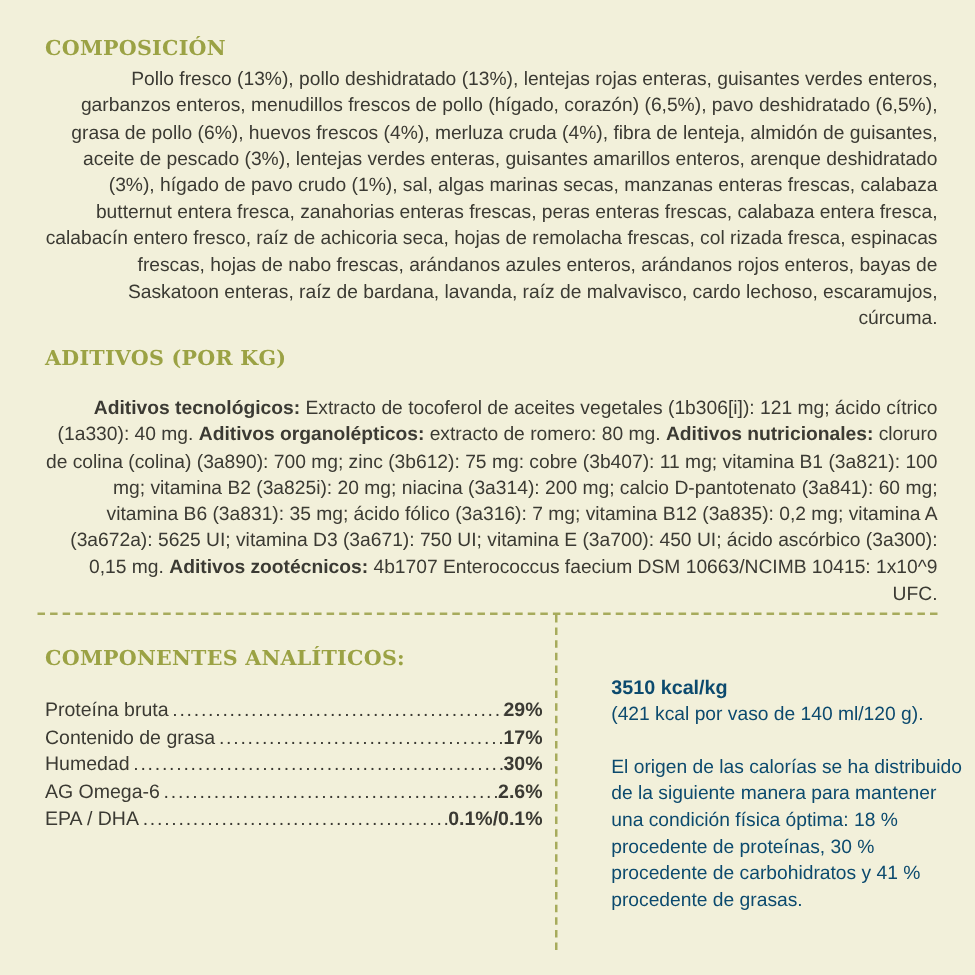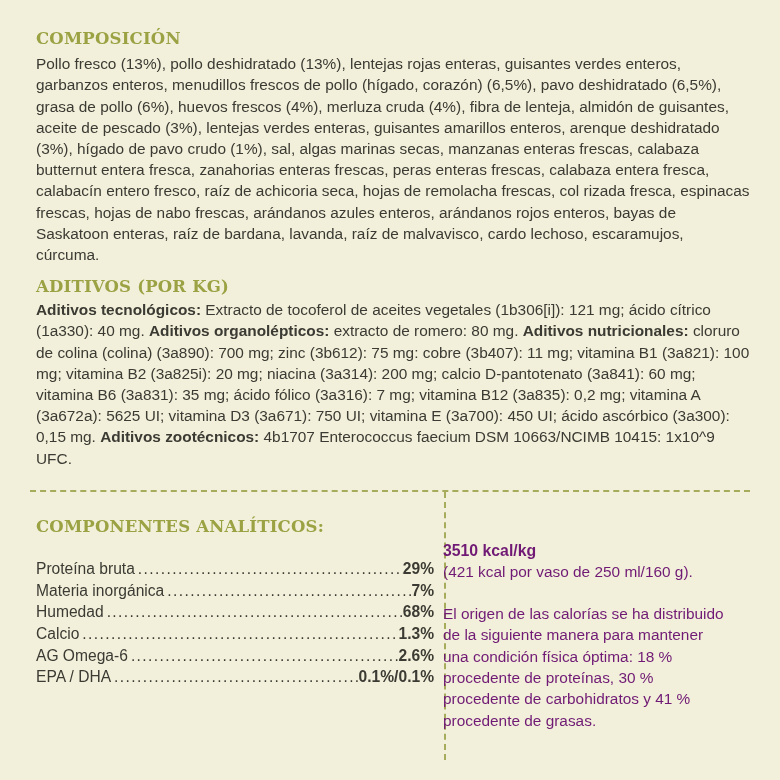--- a/index.html
+++ b/index.html
@@ -30,42 +30,42 @@
     font-size: 16.5px;
     letter-spacing: 0.2px;
     line-height: 1.1;
   }
 
   
   .body-copy {
     font-size: 15.4px;
     line-height: 21.2px;
     color: #3b3a33;
-    text-align: left;
+    text-align: right;
   }
   .body-copy b {
     font-weight: bold;
   }
 
   
   .block-composicion {
     position: absolute;
     left: 36px;
     top: 30px;
     width: 714px;
   }
   .block-composicion .section-heading { margin-bottom: 5px; }
 
   .block-aditivos {
     position: absolute;
     left: 36px;
     top: 278px;
     width: 714px;
   }
-  .block-aditivos .section-heading { margin-bottom: 3px; }
+  .block-aditivos .section-heading { margin-bottom: 20px; }
 
   
   .rule-horizontal {
     position: absolute;
     left: 30px;
     top: 490px;
     width: 720px;
     height: 0;
     border-top: 2px dashed #a7ab5c;
   }
@@ -105,26 +105,26 @@
   }
   .analytic-dots::after {
     content: "........................................................................"
              "........................................................................";
   }
   .analytic-value { flex: 0 0 auto; padding-left: 0px; font-weight: bold; }
 
   
   .block-energia {
     position: absolute;
-    left: 443px;
+    left: 489px;
     top: 540px;
     width: 288px;
     font-size: 15.4px;
     line-height: 21.4px;
-    color: #701a75;
+    color: #0c4a6e;
   }
   .kcal-main {
     font-weight: bold;
     font-size: 15.8px;
     display: block;
   }
   .kcal-sub { display: block; }
   .kcal-paragraph { margin-top: 20px; display: block; }
 </style>
 </head>
@@ -147,46 +147,41 @@
 
   <div class="block-analiticos">
     <div class="section-heading">COMPONENTES ANALÍTICOS:</div>
     <div id="analytic-rows">
         <div class="analytic-row">
           <span class="analytic-label">Proteína bruta</span>
           <span class="analytic-dots"></span>
           <span class="analytic-value">29%</span>
         </div>
         <div class="analytic-row">
-          <span class="analytic-label">Materia inorgánica</span>
+          <span class="analytic-label">Contenido de grasa</span>
           <span class="analytic-dots"></span>
-          <span class="analytic-value">7%</span>
+          <span class="analytic-value">17%</span>
         </div>
         <div class="analytic-row">
           <span class="analytic-label">Humedad</span>
           <span class="analytic-dots"></span>
-          <span class="analytic-value">68%</span>
-        </div>
-        <div class="analytic-row">
-          <span class="analytic-label">Calcio</span>
-          <span class="analytic-dots"></span>
-          <span class="analytic-value">1.3%</span>
+          <span class="analytic-value">30%</span>
         </div>
         <div class="analytic-row">
           <span class="analytic-label">AG Omega-6</span>
           <span class="analytic-dots"></span>
           <span class="analytic-value">2.6%</span>
         </div>
         <div class="analytic-row">
           <span class="analytic-label">EPA / DHA</span>
           <span class="analytic-dots"></span>
           <span class="analytic-value">0.1%/0.1%</span>
         </div>
       </div>
   </div>
 
   <div class="block-energia">
     <span class="kcal-main">3510 kcal/kg</span>
-    <span class="kcal-sub">(421 kcal por vaso de 250 ml/160 g).</span>
+    <span class="kcal-sub">(421 kcal por vaso de 140 ml/120 g).</span>
     <span class="kcal-paragraph">El origen de las calorías se ha distribuido de la siguiente manera para mantener una condición física óptima: 18 % procedente de proteínas, 30 % procedente de carbohidratos y 41 % procedente de grasas.</span>
   </div>
 
 </div>
 
 </body></html>

